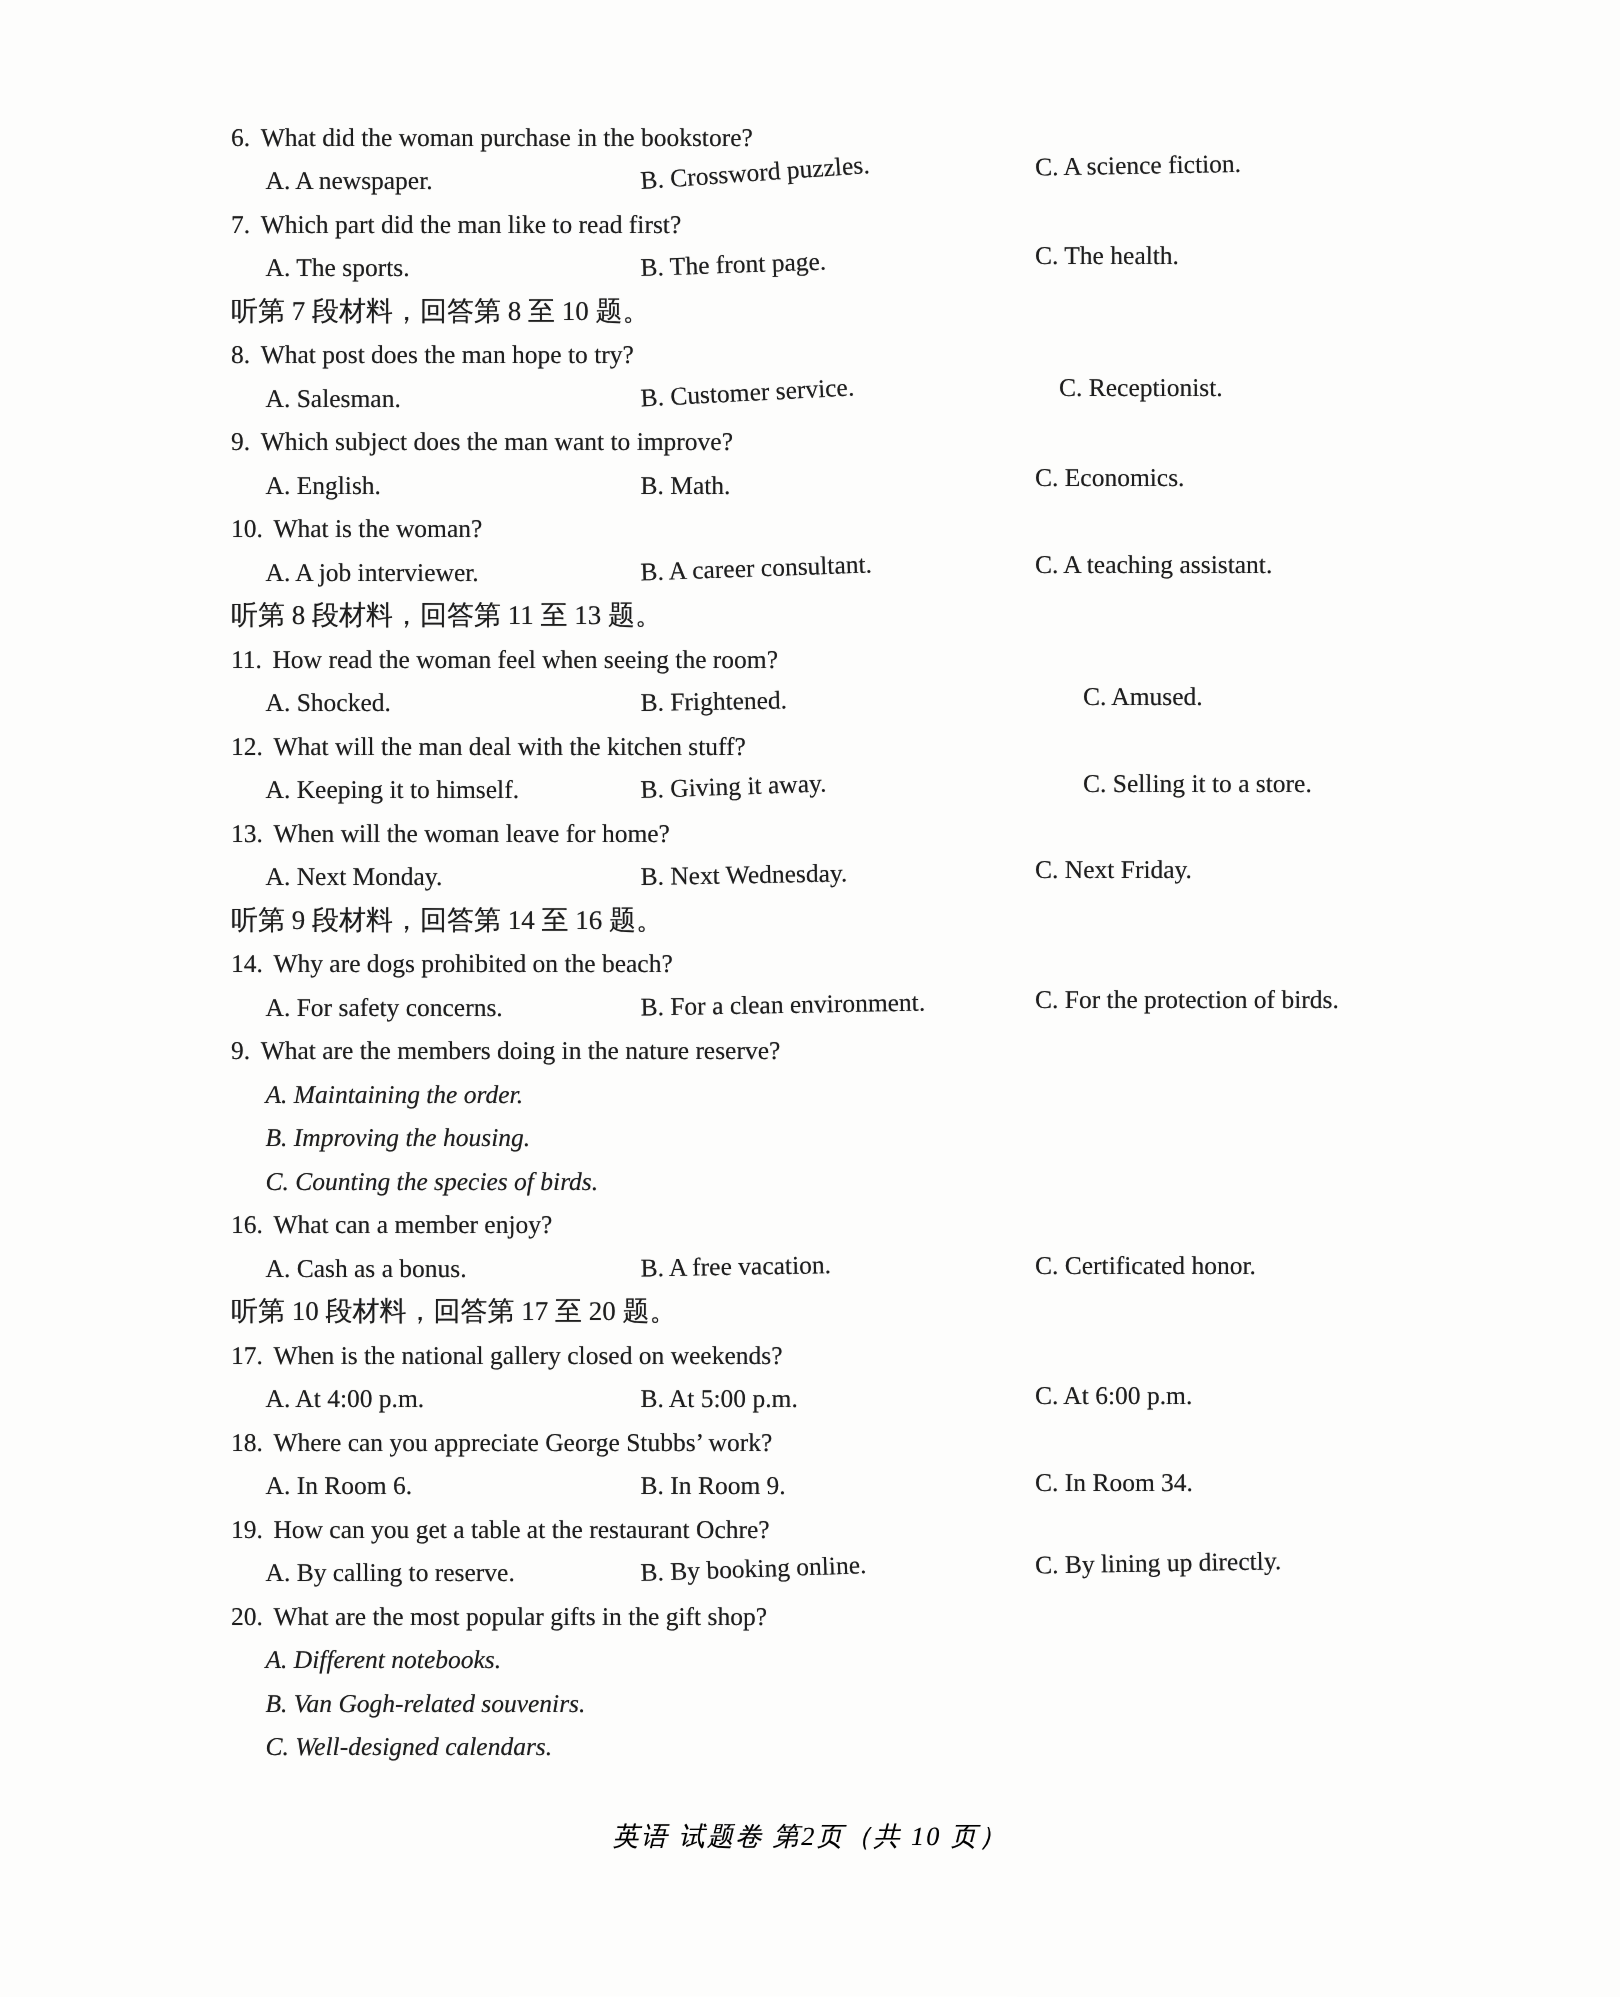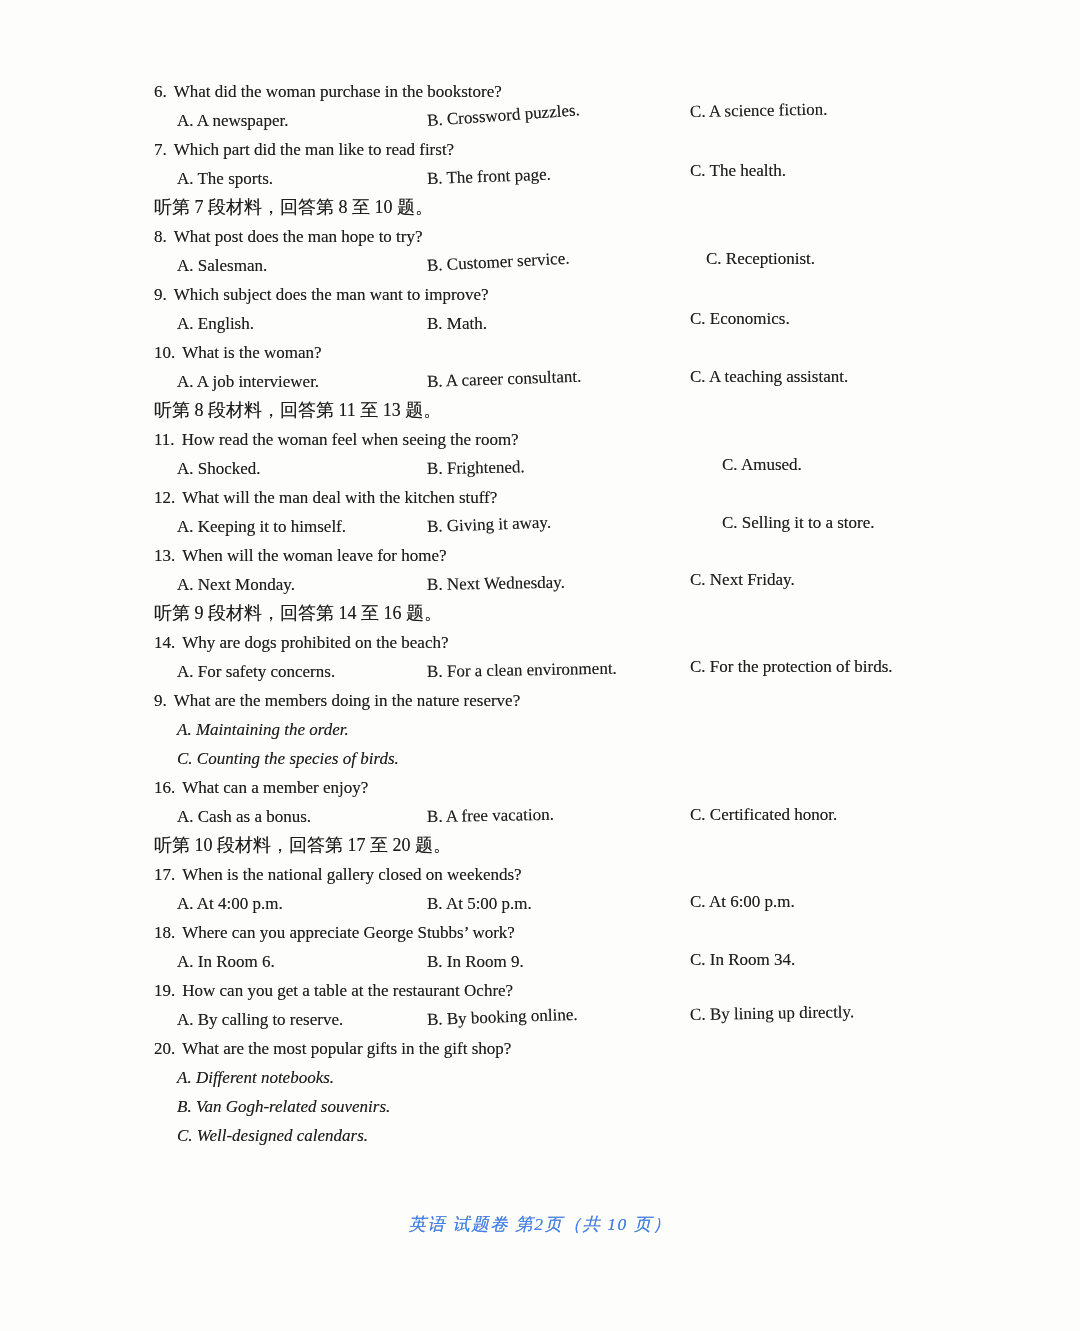--- a/index.html
+++ b/index.html
@@ -52,21 +52,21 @@
   .u8 { top: -8px; }
   .u9 { top: -9px; }
   .footer {
     position: absolute;
     top: 1212px; left: 0;
     width: 1080px;
     text-align: center;
     font-size: 17.5px;
     font-style: italic;
     letter-spacing: 1.5px;
-    color: #3b82f6;
+    color: #000000;
     text-shadow: 0 0 0.5px rgba(40,40,40,0.5);
   }
 </style>
 </head>
 <body>
 
 <div class="page">
   <div class="content">
 
     <div class="line q">
@@ -153,20 +153,21 @@
     <div class="line">
       <span class="opt oA">A. For safety concerns.</span>
       <span class="opt oB r1">B. For a clean environment.</span>
       <span class="opt oC u5">C. For the protection of birds.</span>
     </div>
 
     <div class="line q">
       <span class="qnum">9.</span><span>What are the members doing in the nature reserve?</span>
     </div>
     <div class="line sopt">A. Maintaining the order.</div>
+    <div class="line sopt">B. Improving the housing.</div>
     <div class="line sopt">C. Counting the species of birds.</div>
 
     <div class="line q">
       <span class="qnum">16.</span><span>What can a member enjoy?</span>
     </div>
     <div class="line">
       <span class="opt oA">A. Cash as a bonus.</span>
       <span class="opt oB r1">B. A free vacation.</span>
       <span class="opt oC u2">C. Certificated honor.</span>
     </div>

